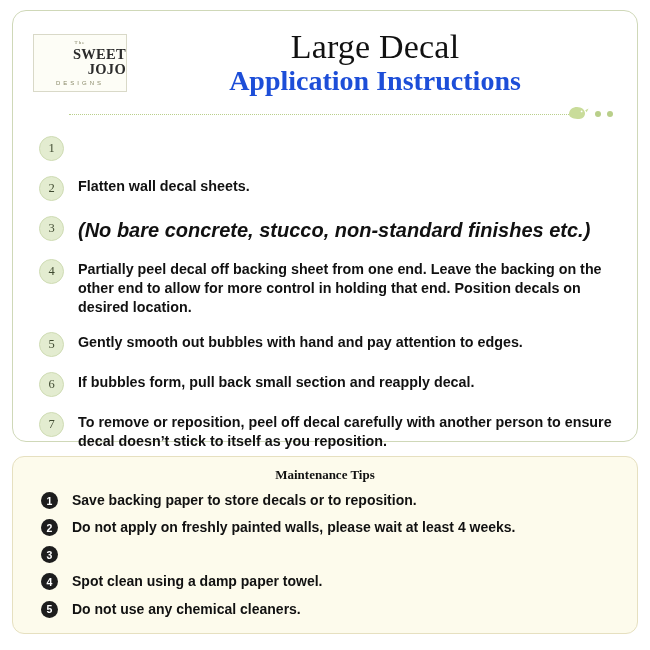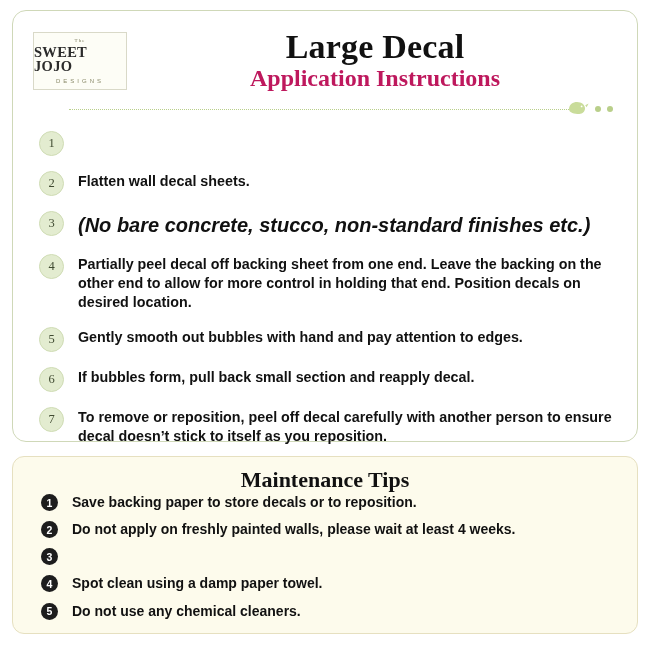--- a/index.html
+++ b/index.html
@@ -52,20 +52,21 @@
     justify-content: center;
     flex: 0 0 auto;
   }
   .logo-sweet {
     font-family: "Liberation Serif", serif;
     font-weight: bold;
     font-size: 14.5px;
     letter-spacing: 0.3px;
     color: #2b2b2b;
     line-height: 1;
+    text-align: right;
   }
   .logo-tiny {
     font-family: "Liberation Serif", serif;
     font-size: 5px;
     color: #7a7a5a;
     line-height: 1;
     margin-bottom: 2px;
     letter-spacing: 1px;
   }
   .logo-designs {
@@ -76,32 +77,32 @@
     margin-top: 4px;
   }
 
   .title-block {
     flex: 1 1 auto;
     text-align: center;
     padding-right: 10px;
   }
   .title-main {
     font-family: "Liberation Serif", serif;
-    font-weight: bold;
+    font-weight: normal;
     font-size: 34px;
     line-height: 1.05;
     color: #111111;
     letter-spacing: 0.2px;
   }
   .title-sub {
     font-family: "Liberation Serif", serif;
     font-weight: bold;
-    font-size: 24px;
+    font-size: 28px;
     line-height: 1.2;
-    color: #be185d;
+    color: #1d4ed8;
     margin-top: -1px;
   }
 
   
   .divider-wrap {
     position: relative;
     height: 18px;
     margin: 2px 0 10px 0;
   }
   .divider-line {
@@ -180,22 +181,23 @@
     border: 1.5px solid #e6e0c0;
     border-radius: 12px;
     background: #fdfbec;
     padding: 10px 18px 12px 18px;
     height: 178px;
   }
   .maint-title {
     text-align: center;
     font-family: "Liberation Serif", serif;
     font-weight: bold;
-    font-size: 22px;
-    color: #111111;
+    font-size: 13px;
+    color: #111111;
+    margin-bottom: 8px;
   }
   .maint-list {
     padding-left: 10px;
   }
   .maint-item {
     display: flex;
     align-items: flex-start;
     margin-bottom: 9px;
   }
   .maint-item:last-child { margin-bottom: 0; }

